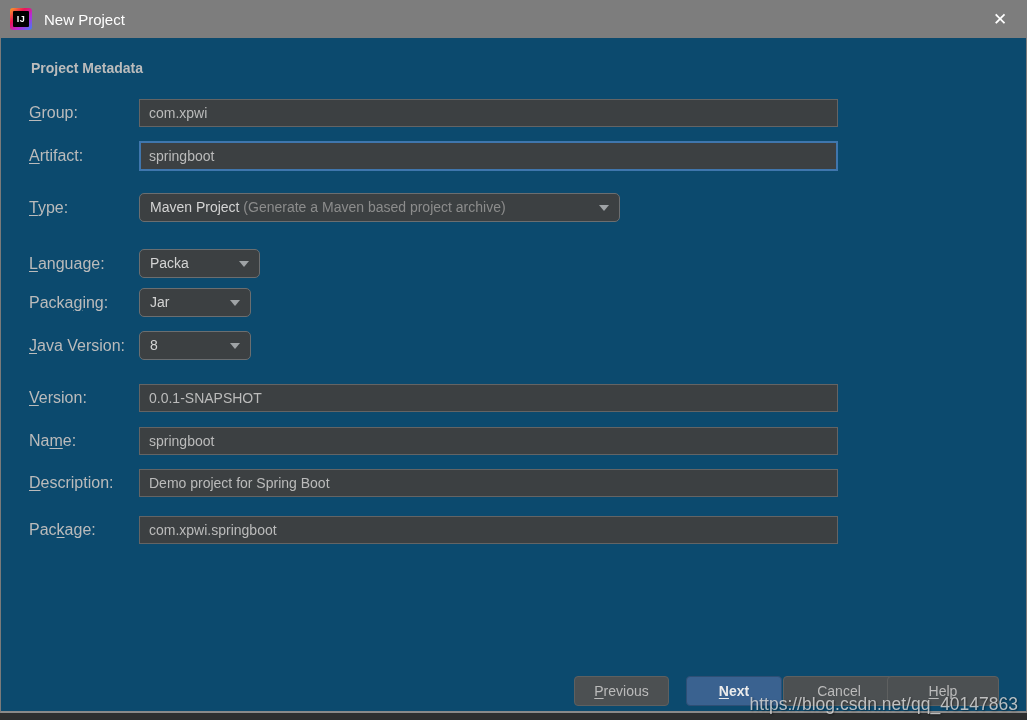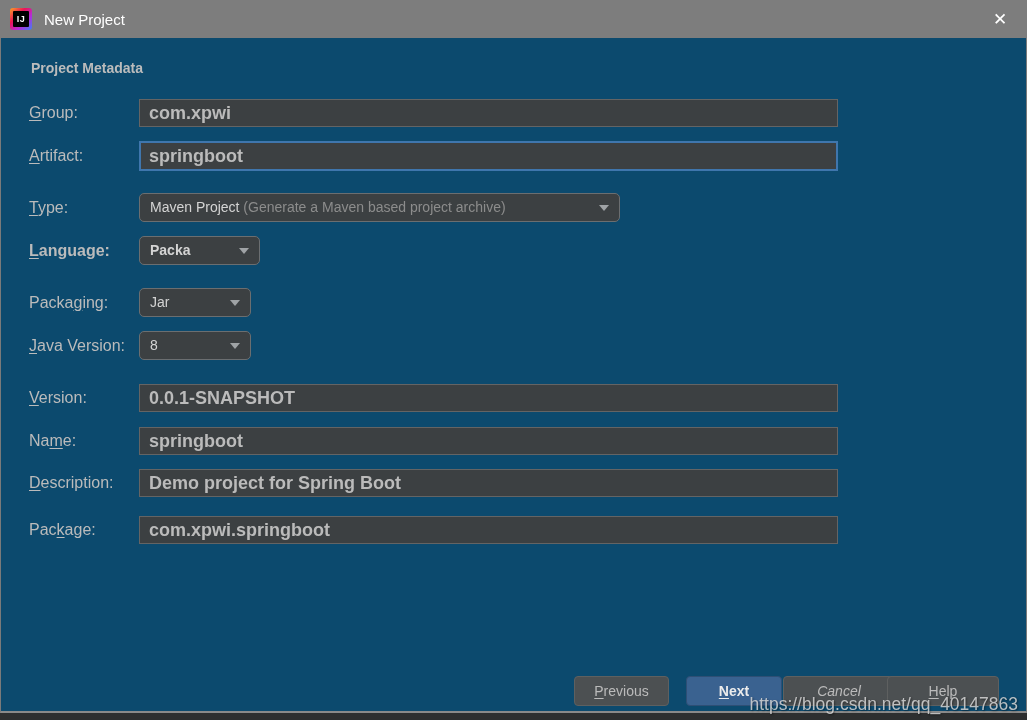--- a/index.html
+++ b/index.html
@@ -24,22 +24,22 @@
              background:#0c4a6e; border-left:1px solid #7a7a7a; border-right:1px solid #7a7a7a;
              border-bottom:2px solid #8a8a8a; }
   .section-header { position:absolute; left:30px; top:22px; color:#bcbcbc;
              font-size:14px; font-weight:bold; }
 
   .frow { position:absolute; left:0; width:1027px; }
   .flabel { position:absolute; left:28px; color:#bbbbbb; font-size:16px; white-space:nowrap; }
   .mn { text-decoration:underline; text-underline-offset:2px; }
 
   .ftext { position:absolute; left:138px; width:699px; background:#3c4042;
-           border:1px solid #646464; color:#bbbbbb; font-size:18px;
-           padding-left:9px; white-space:nowrap; overflow:hidden;font-weight:bold; }
+           border:1px solid #646464; color:#bbbbbb; font-size:14px;
+           padding-left:9px; white-space:nowrap; overflow:hidden; }
   .ftext.focused { border:2px solid #3f76ad; padding-left:8px; }
 
   .fselect { position:absolute; left:138px; background:#3c4042; border:1px solid #6b6e70;
            border-radius:5px; color:#d4d4d4; font-size:14px; padding-left:10px;
            white-space:nowrap; overflow:hidden; }
   .fselect .hint { color:#8c8c8c; }
   .arrow-icon { position:absolute; right:10px; top:50%; transform:translateY(-50%);
            width:0; height:0; border-left:5px solid transparent;
            border-right:5px solid transparent; border-top:6px solid #9fa3a6; }
 
@@ -81,21 +81,21 @@
     </div>
 
     <div class="frow" style="top:155px; height:29px;">
       <span class="flabel" style="line-height:29px;"><span></span><span class="mn">T</span><span>ype:</span></span>
       <div class="fselect" style="width:481px; height:29px; line-height:27px;">
         <span>Maven Project</span><span class="hint"> (Generate a Maven based project archive)</span>
         <span class="arrow-icon"></span>
       </div>
     </div>
 
-    <div class="frow" style="top:198px; height:29px;font-weight:bold;">
+    <div class="frow" style="top:211px; height:29px;">
       <span class="flabel" style="line-height:29px;"><span></span><span class="mn">L</span><span>anguage:</span></span>
       <div class="fselect" style="width:121px; height:29px; line-height:27px;">
         <span>Packa</span>
         <span class="arrow-icon"></span>
       </div>
     </div>
 
     <div class="frow" style="top:250px; height:29px;">
       <span class="flabel" style="line-height:29px;"><span>Packa</span><span class="mn">g</span><span>ing:</span></span>
       <div class="fselect" style="width:112px; height:29px; line-height:27px;">
@@ -127,19 +127,19 @@
       <div class="ftext" style="height:28px; line-height:26px;">Demo project for Spring Boot</div>
     </div>
 
     <div class="frow" style="top:478px; height:28px;">
       <span class="flabel" style="line-height:28px;"><span>Pac</span><span class="mn">k</span><span>age:</span></span>
       <div class="ftext" style="height:28px; line-height:26px;">com.xpwi.springboot</div>
     </div>
 
     <div class="btn" style="left:573px; width:95px;"><span></span><span class="mn">P</span><span>revious</span></div>
     <div class="btn primary" style="left:685px; width:96px;"><span></span><span class="mn">N</span><span>ext</span></div>
-    <div class="btn" style="left:782px; width:112px;font-style:italic;"><span>Cancel</span><span class="mn"></span><span></span></div>
+    <div class="btn" style="left:782px; width:112px;"><span>Cancel</span><span class="mn"></span><span></span></div>
     <div class="btn" style="left:886px; width:112px;"><span></span><span class="mn">H</span><span>elp</span></div>
 
     <div class="watermark">https://blog.csdn.net/qq_40147863</div>
 
   </div>
 </div>
 
 </body></html>

